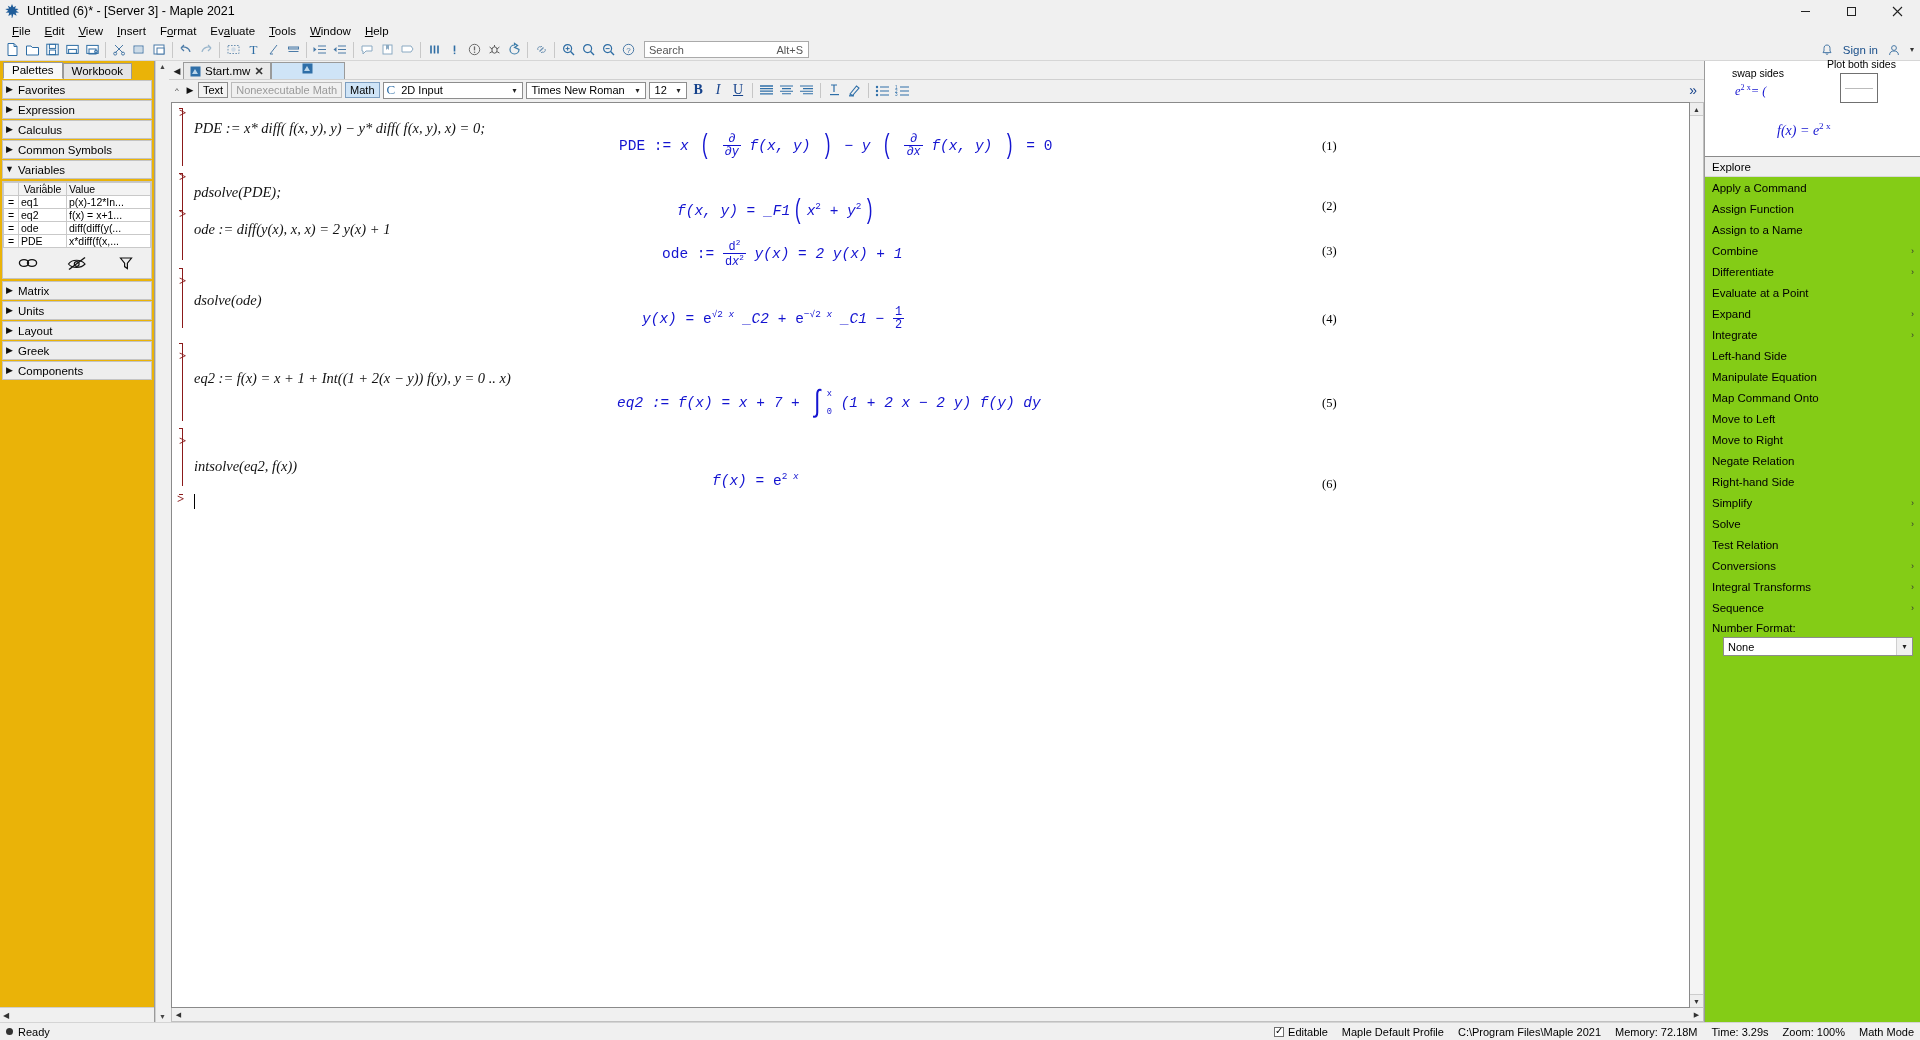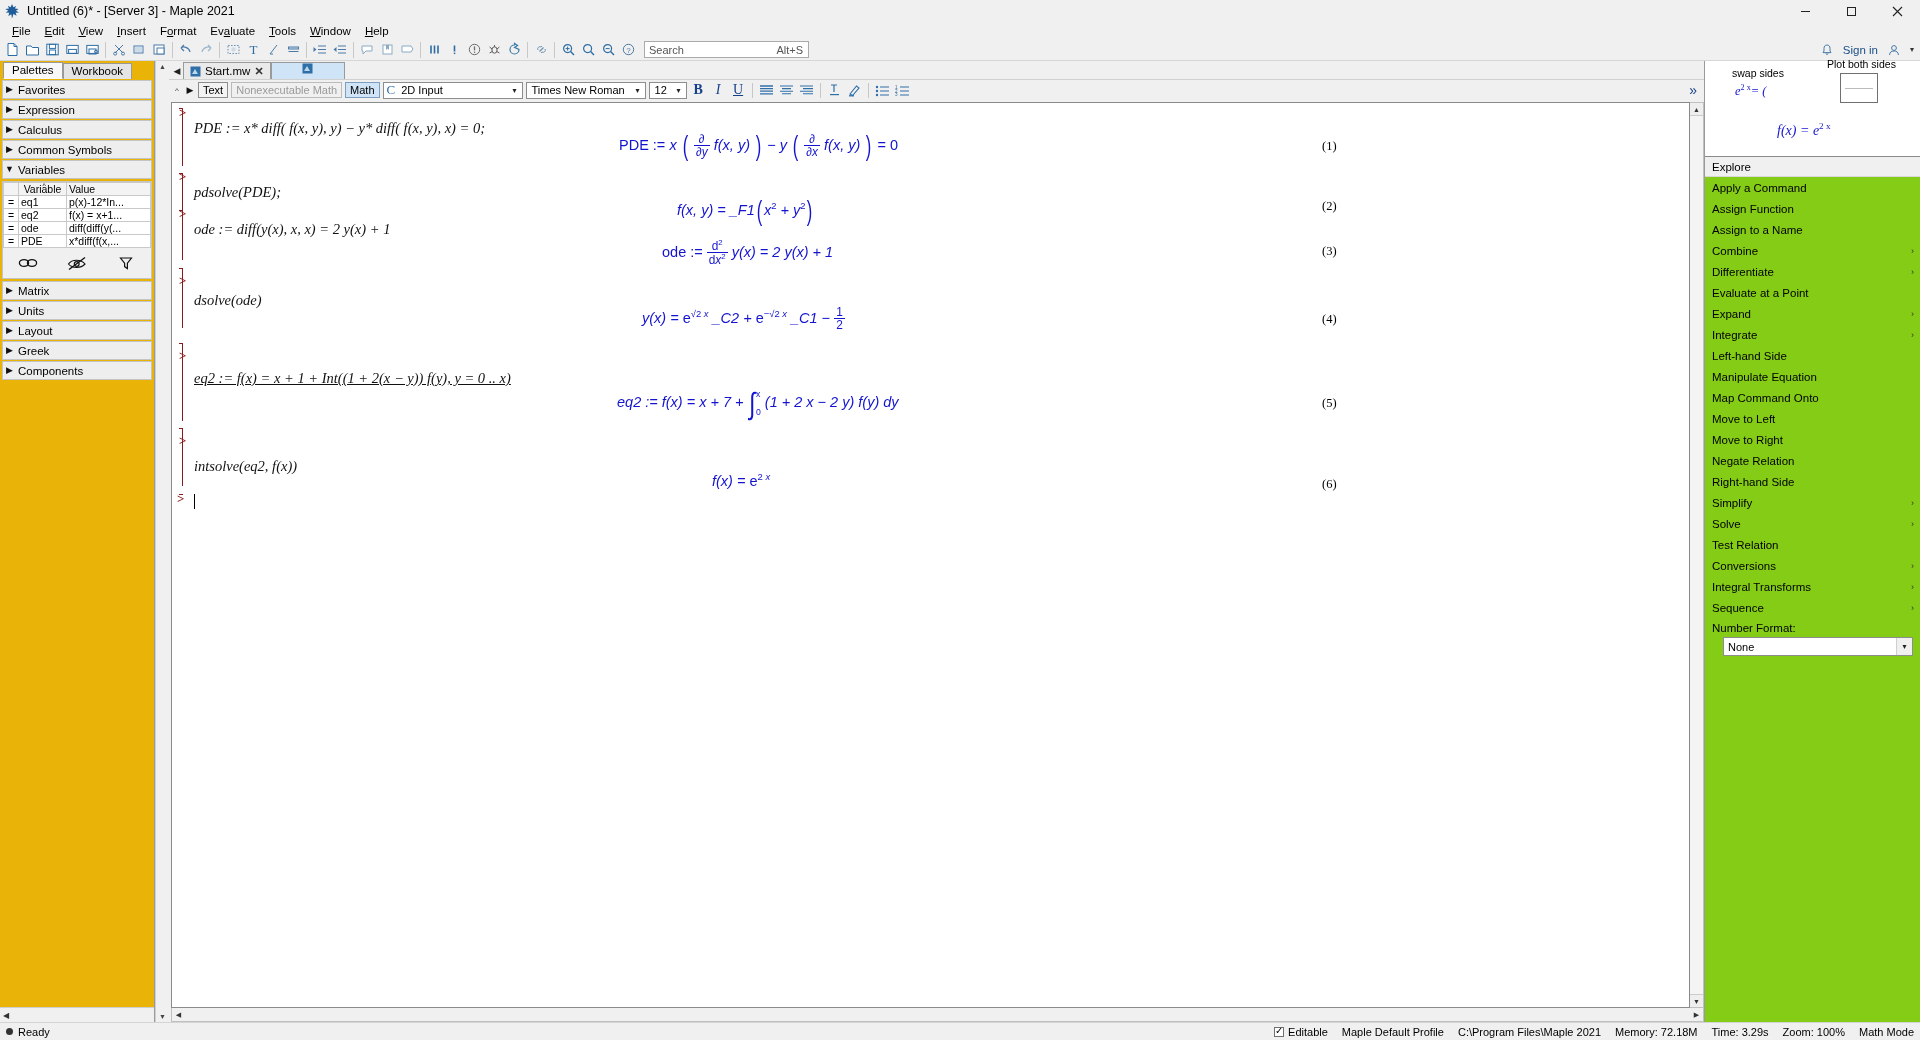--- a/index.html
+++ b/index.html
@@ -115,21 +115,21 @@
          display:flex; align-items:center; }
   .hsb .a { width:13px; text-align:center; font-size:7px; color:#333; }
   .hsb .track { flex:1; }
 
   
   .wsline { position:absolute; }
   .prompt { color:#8b1a1a; font-family:"Liberation Serif", serif; font-weight:bold; font-size:13px; }
   .grpbar { position:absolute; width:1px; background:#8b1a1a; }
   .grptick { position:absolute; width:4px; height:1px; background:#8b1a1a; }
   .mathin { font-family:"Liberation Serif", serif; font-style:italic; font-size:14.5px; color:#111; white-space:nowrap; }
-  .mathout { font-family:Liberation Sans, sans-serif; font-style:italic; font-size:14.5px; color:#1414d0; white-space:nowrap; }
+  .mathout { font-family:Liberation Mono, monospace; font-style:italic; font-size:14.5px; color:#1414d0; white-space:nowrap; }
   .eqlabel { position:absolute; font-family:"Liberation Serif", serif; font-size:12.5px; color:#000; }
   .up { font-style:normal; }
   sub, sup { font-size:0.65em; font-style:normal; }
   .frac { display:inline-block; vertical-align:middle; text-align:center; font-size:0.82em; line-height:1.05; }
   .frac .num { display:block; border-bottom:1px solid currentColor; padding:0 2px; }
   .frac .den { display:block; padding:0 2px; }
   .paren { display:inline-block; font-size:1.9em; font-style:normal; vertical-align:middle;
            transform:scaleX(0.6); line-height:0.85; }
   .intsym { display:inline-block; font-size:2.1em; font-style:normal; vertical-align:middle;
             transform:scaleX(0.75); line-height:0.6; }
@@ -704,21 +704,21 @@
                 <span class="frac">
                   <span class="num up">1</span>
                   <span class="den up">2</span>
                 </span>
               </div>
               <div class="eqlabel" style="left:1150px; top:209px;">(4)</div>
 
               <div class="grpbar" style="left:10px; top:240px; height:78px;"></div>
               <div class="grptick" style="left:7px; top:240px;"></div>
               <div class="wsline prompt" style="left:7px; top:245px;">&gt;</div>
-              <div class="wsline mathin" style="left:22px; top:267px;text-decoration:underline;">eq2 := f(x) = x + 1 + Int((1 + 2(x − y)) f(y), y = 0 .. x)</div>
+              <div class="wsline mathin" style="left:22px; top:267px;">eq2 := f(x) = x + 1 + Int((1 + 2(x − y)) f(y), y = 0 .. x)</div>
               <div class="wsline mathout" style="left:445px; top:287px;">
                 <span>eq2 := f(x) = x + 7 +</span>
                 <span class="intsym">∫</span><span class="intlim"><span style="display:block">x</span><span style="display:block;height:8px"></span><span style="display:block">0</span></span>
                 <span>(1 + 2 x − 2 y) f(y) dy</span>
               </div>
               <div class="eqlabel" style="left:1150px; top:293px;">(5)</div>
 
               <div class="grpbar" style="left:10px; top:325px; height:58px;"></div>
               <div class="grptick" style="left:7px; top:325px;"></div>
               <div class="wsline prompt" style="left:7px; top:330px;">&gt;</div>

